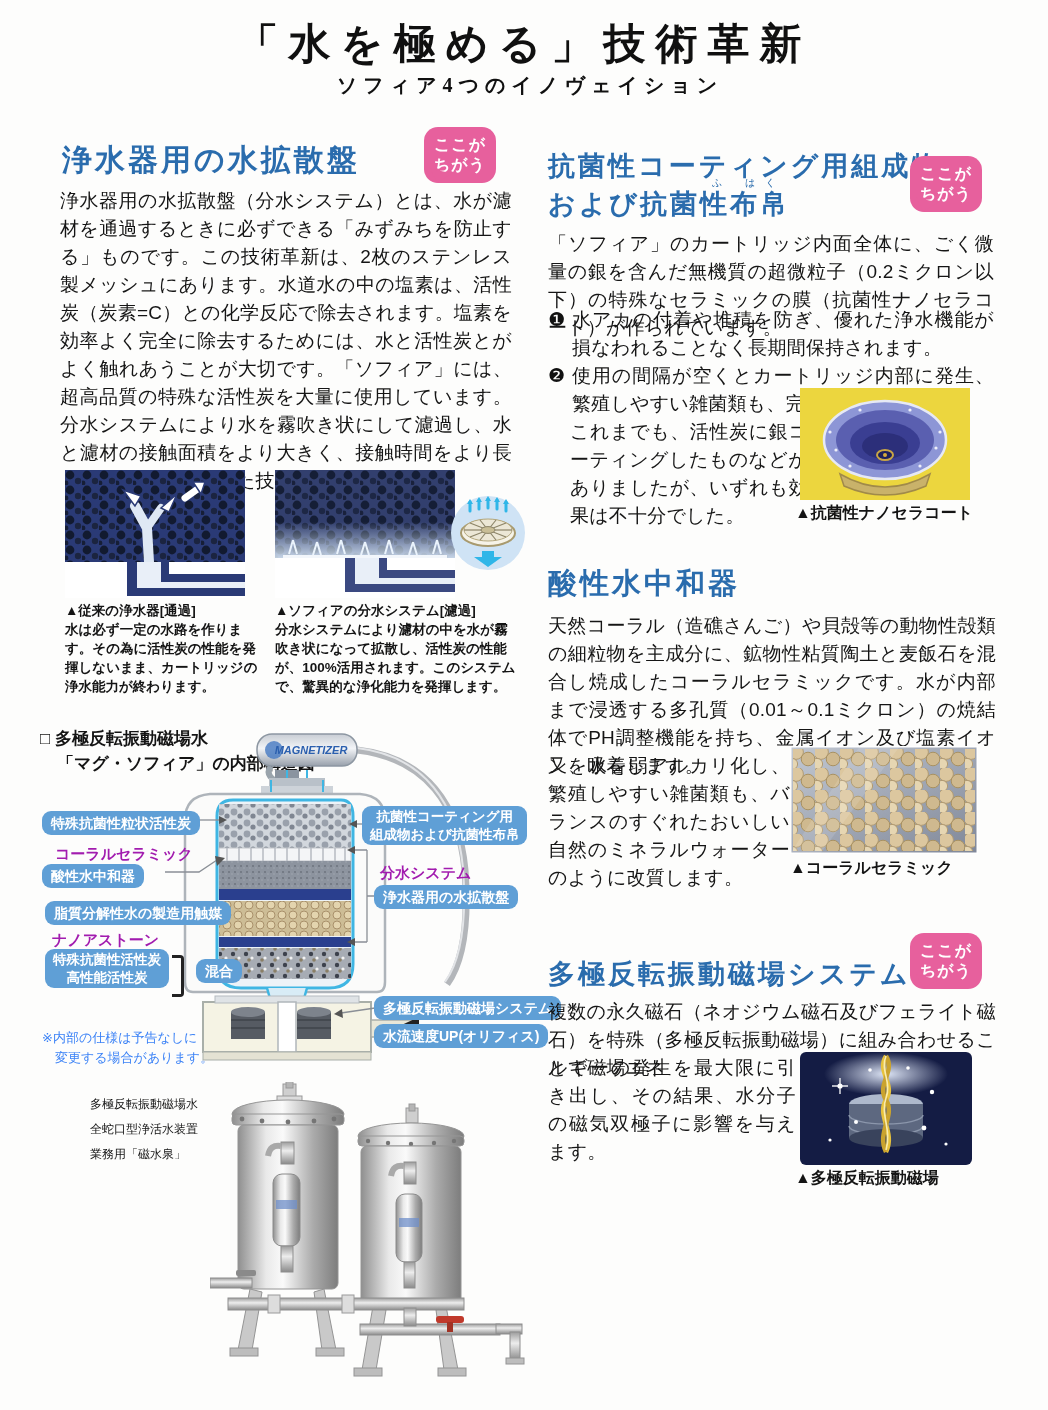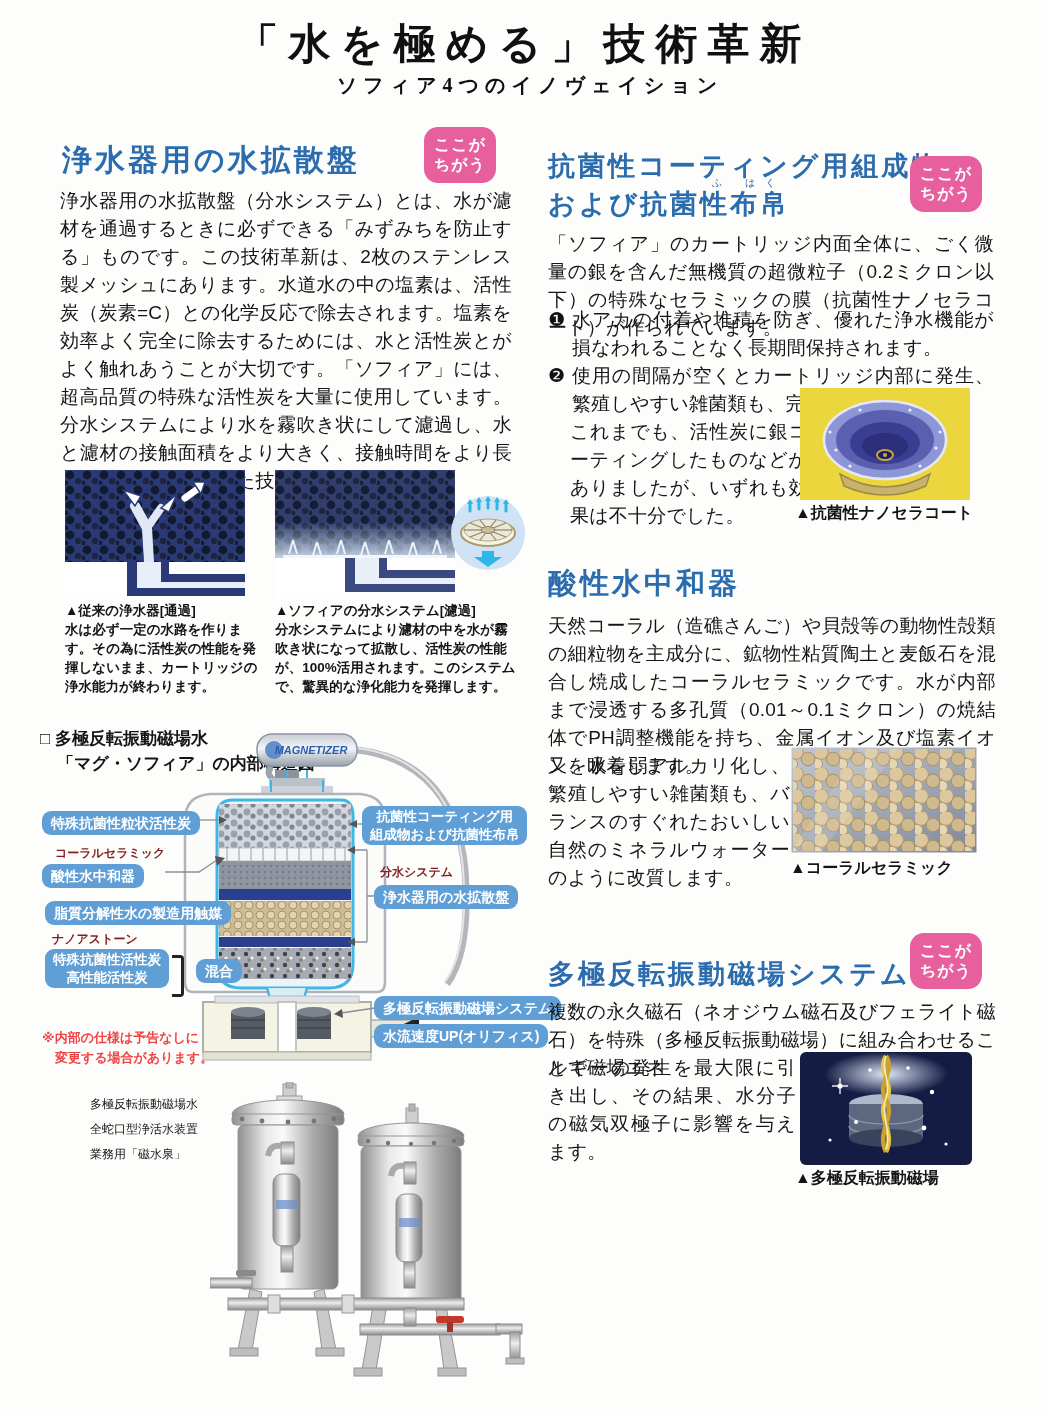--- a/index.html
+++ b/index.html
@@ -19,23 +19,23 @@
          border:9px solid transparent;border-top:12px solid #e7609d;border-right:14px solid transparent;
          transform:rotate(12deg);}
   .cap{font-size:13.5px;line-height:19px;font-weight:700;color:#141414;text-align:left;}
   .img-cap{font-size:16px;font-weight:700;color:#141414;white-space:nowrap;}
   .num-item{display:flex;}
   .num-item .mk{width:24px;font-size:19px;line-height:28px;flex:0 0 24px;color:#111;}
   .num-item .tx{flex:1;}
   .dpill{position:absolute;background:#5f9fd6;color:#fff;font-weight:700;font-size:14px;line-height:1.3;
          border-radius:9px;padding:3px 9px;white-space:nowrap;text-align:center;}
   .dpill.two{font-size:13.5px;padding:2px 8px;}
-  .dlabel{position:absolute;font-size:12px;font-weight:600;color:#7f1d1d;white-space:nowrap;}
+  .dlabel{position:absolute;font-size:15px;font-weight:600;color:#a21caf;white-space:nowrap;}
   .dtitle{font-size:17px;font-weight:700;color:#141414;line-height:25px;white-space:nowrap;}
-  .dnote{font-size:13px;font-weight:700;color:#ef4444;line-height:20px;white-space:nowrap;}
+  .dnote{font-size:13px;font-weight:400;color:#3b82f6;line-height:20px;white-space:nowrap;}
   .photo-cap{font-size:12px;font-weight:400;color:#141414;line-height:25px;white-space:nowrap;margin-left:15px;}
   .brace{width:9px;height:36px;border:3px solid #222;border-left:none;border-radius:0 4px 4px 0;}
 </style>
 </head>
 <body>
 
 <svg width="0" height="0" style="position:absolute" aria-hidden="true">
   <defs>
     <pattern id="pPeb" width="17" height="15" patternUnits="userSpaceOnUse">
       <circle cx="5" cy="5" r="4.4" fill="#121a30"></circle>

